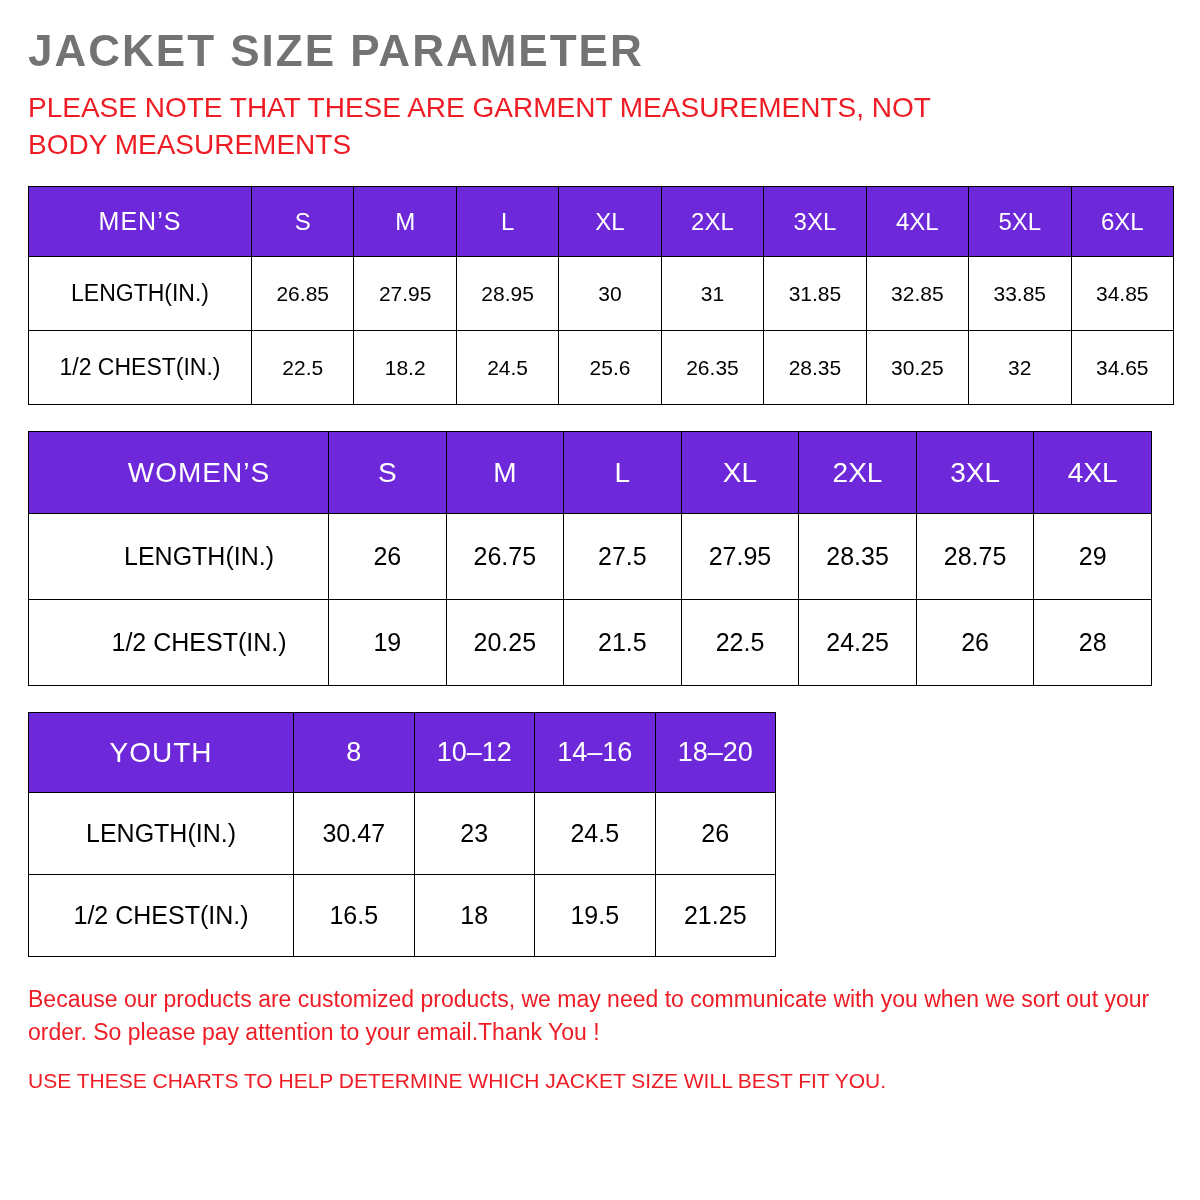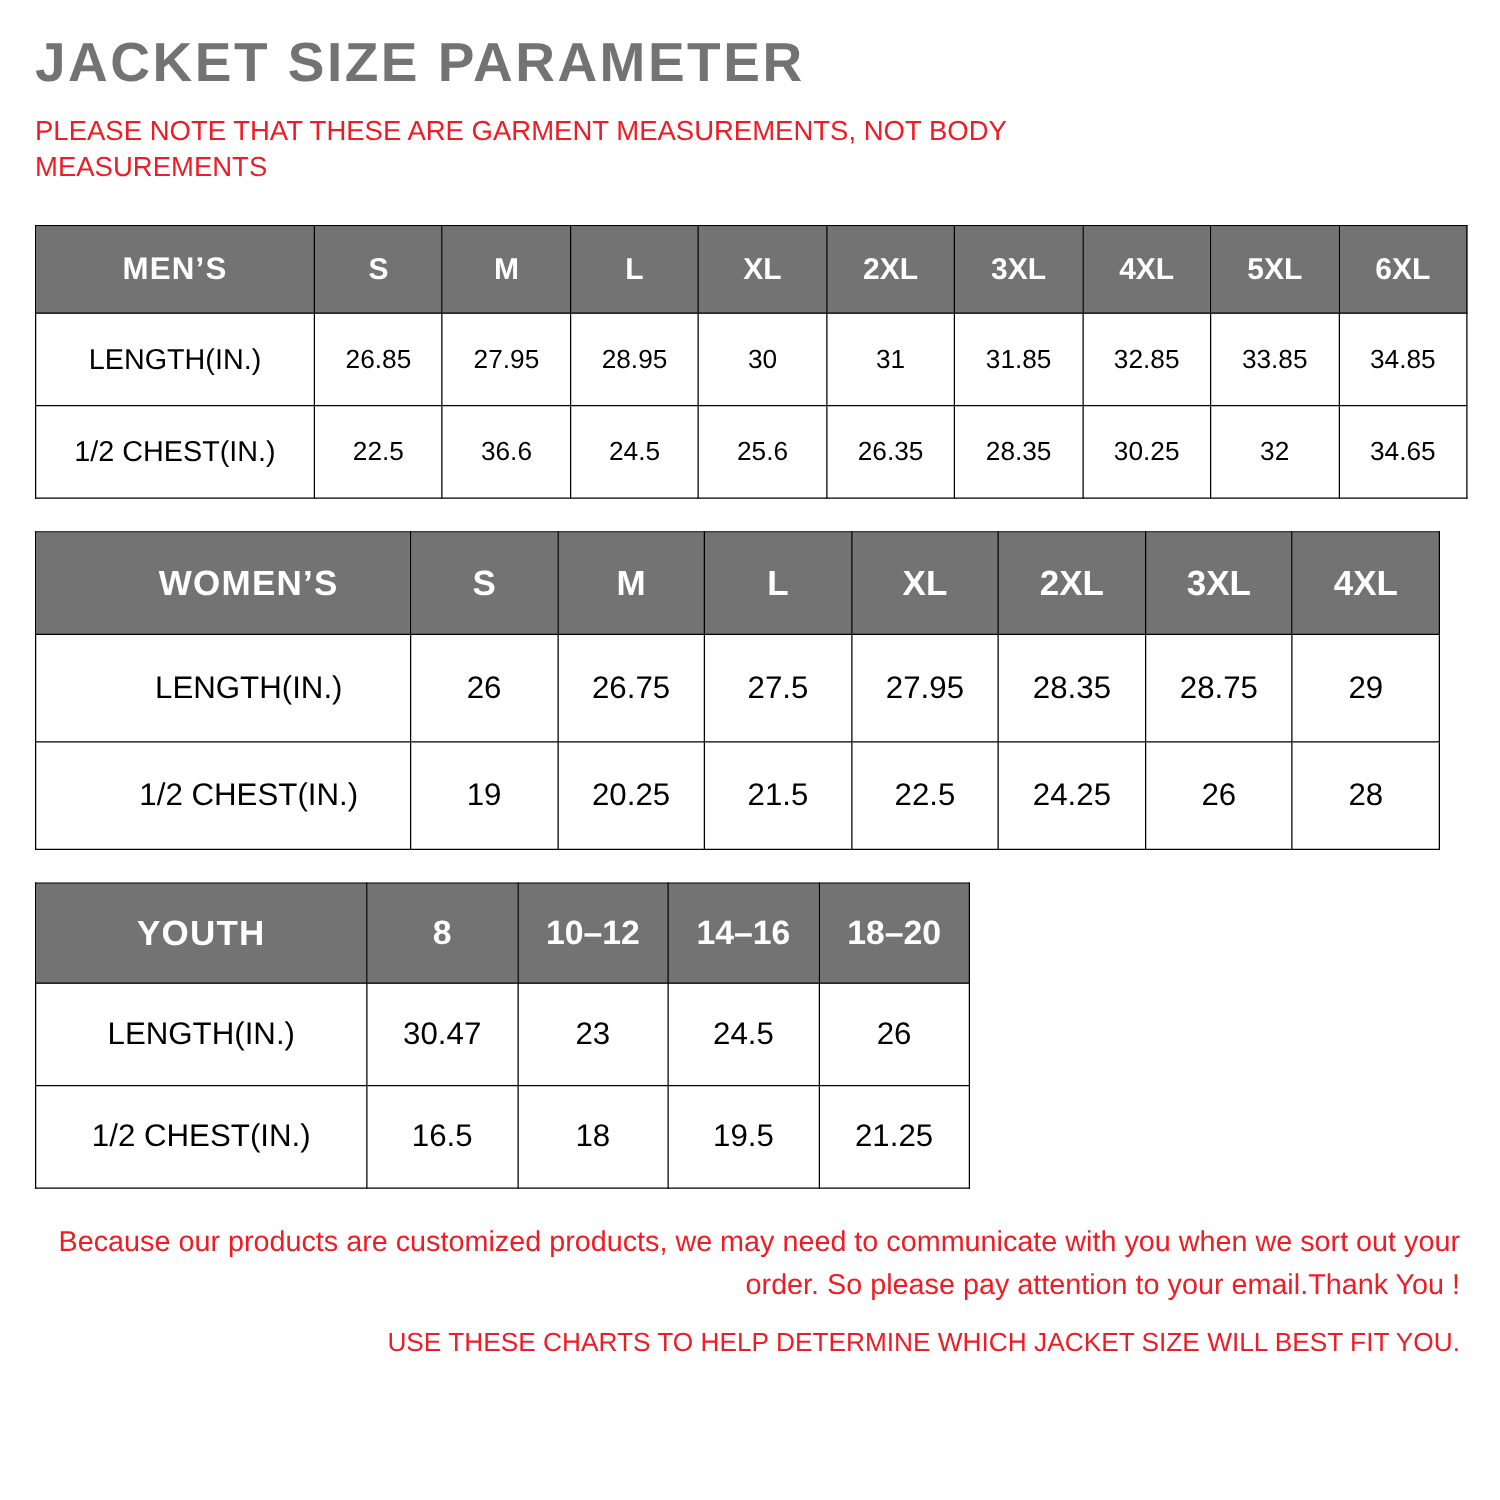--- a/index.html
+++ b/index.html
@@ -23,51 +23,50 @@
   .title {
     font-size: 44px;
     font-weight: bold;
     letter-spacing: 2px;
     line-height: 1.05;
     margin: 0 0 16px 0;
     color: #737373;
   }
   .note {
     color: #ee1c24;
-    font-size: 22px;
+    font-size: 28px;
     line-height: 1.32;
-    margin: 0 0 32px 0;
+    margin: 0 0 22px 0;
     max-width: 960px;
   }
   table.size-table {
     border-collapse: collapse;
     table-layout: fixed;
     margin-bottom: 26px;
   }
   table.size-table td {
     border: 1px solid #000;
     text-align: center;
     vertical-align: middle;
     font-size: 21px;
     color: #000;
     background: #ffffff;
     padding: 0;
   }
   table.size-table tr.header-row td {
-    background: #737373;
+    background: #6d28d9;
     color: #ffffff;
-    font-weight: bold;
+    font-weight: normal;
   }
   .footer-red {
     color: #ee1c24;
     font-size: 23px;
     line-height: 1.45;
     margin: 0 0 16px 0;
     max-width: 1140px;
-    text-align: right;
   }
   .footer-red.small {
     font-size: 21px;
     margin-bottom: 13px;
   }
   
   #mens-table { width: 1146px; }
   #mens-table .label-col { width: 222px; }
   #mens-table tr { height: 74px; }
   #mens-table tr.header-row { height: 70px; }
@@ -126,21 +125,21 @@
         <td>30</td>
         <td>31</td>
         <td>31.85</td>
         <td>32.85</td>
         <td>33.85</td>
         <td>34.85</td>
       </tr>
       <tr>
         <td class="label-col">1/2 CHEST(IN.)</td>
         <td>22.5</td>
-        <td>36.6</td>
+        <td>18.2</td>
         <td>24.5</td>
         <td>25.6</td>
         <td>26.35</td>
         <td>28.35</td>
         <td>30.25</td>
         <td>32</td>
         <td>34.65</td>
       </tr>
     </tbody>
   </table>

